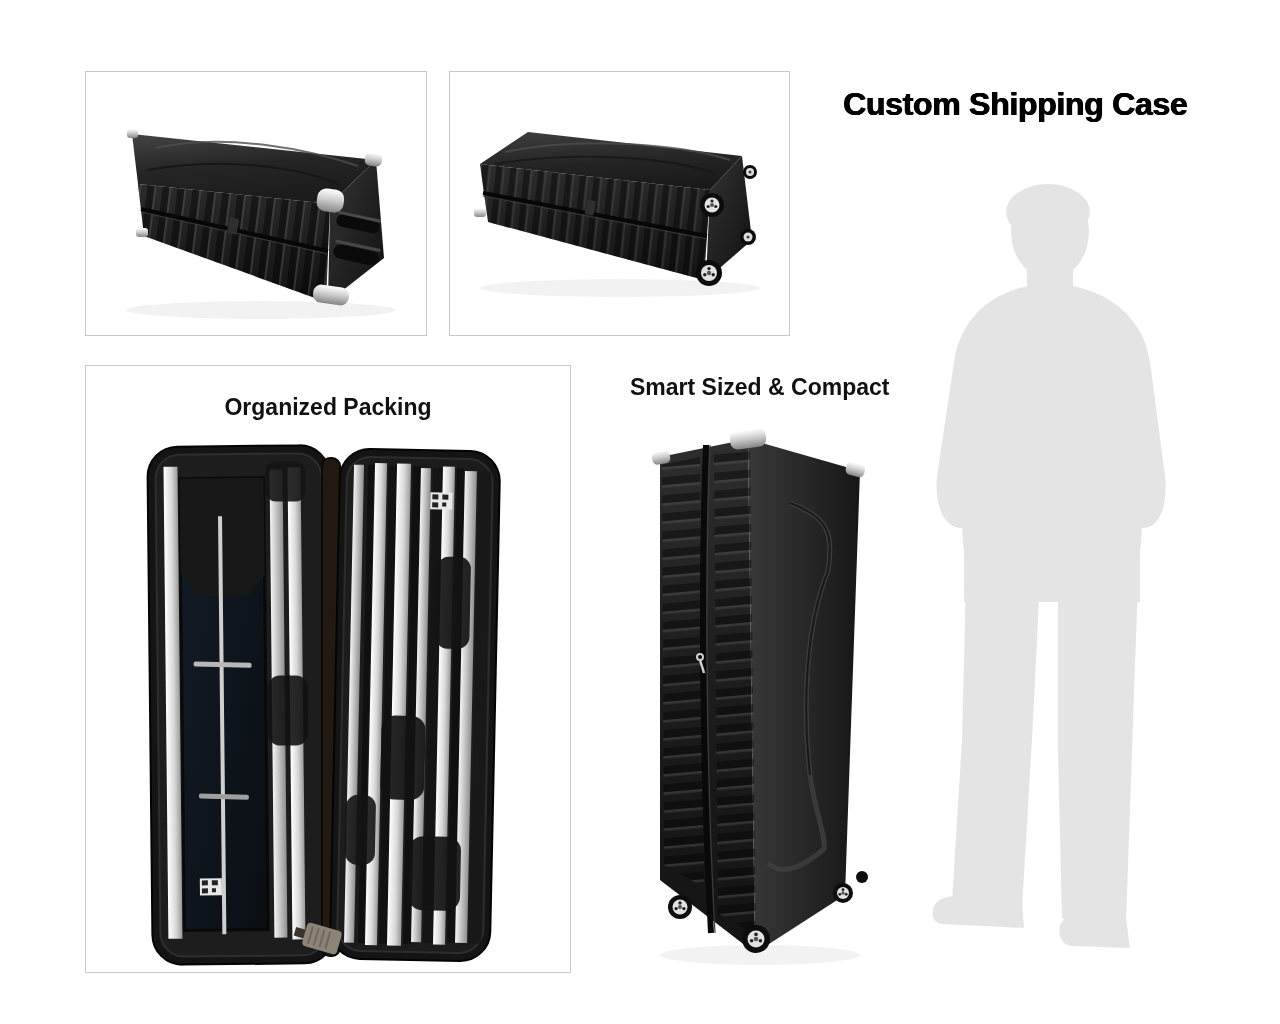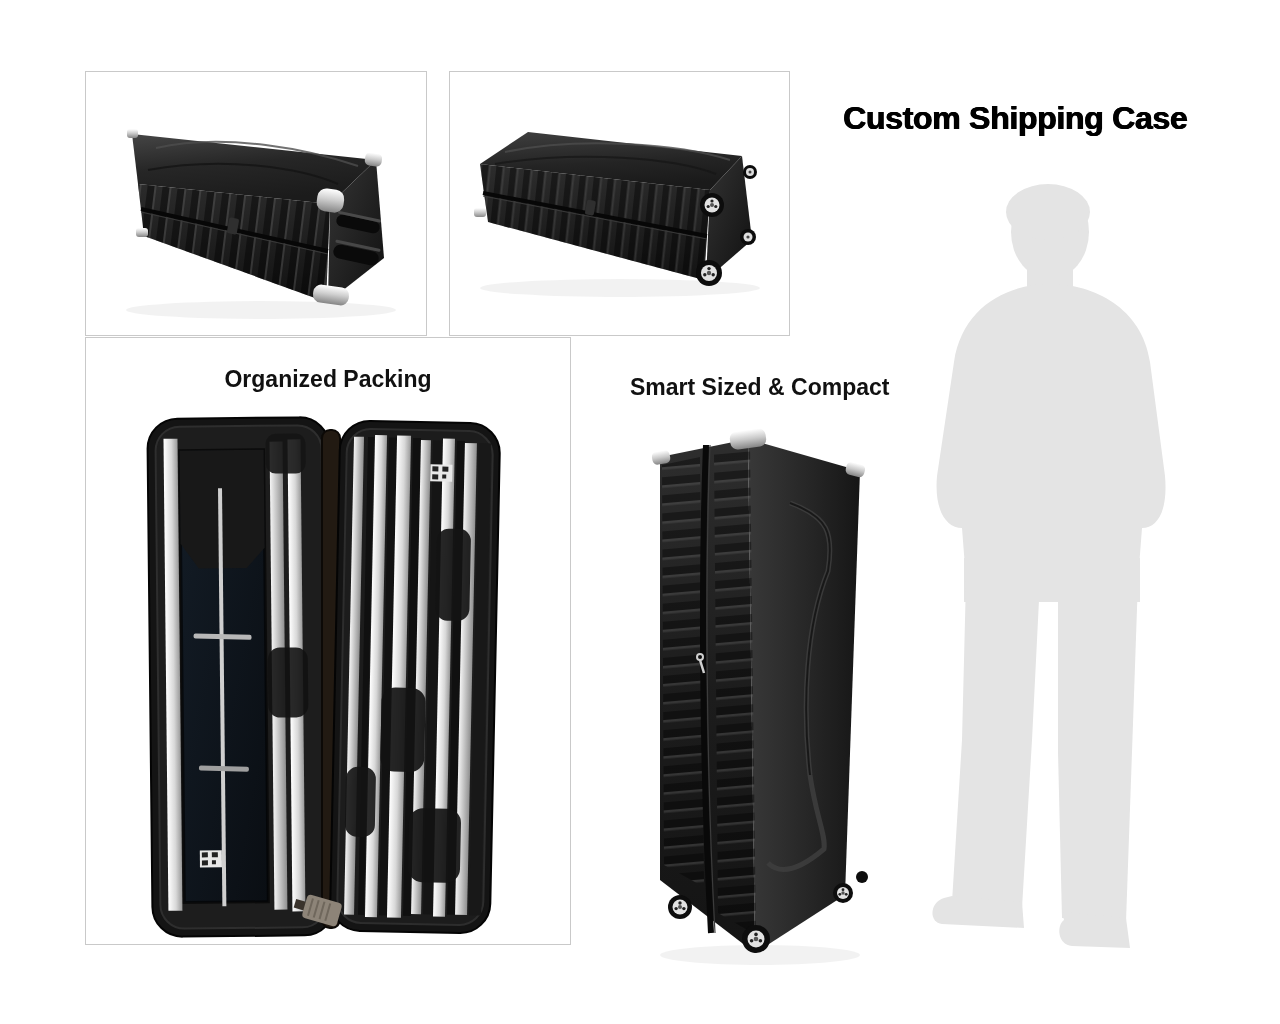--- a/index.html
+++ b/index.html
@@ -11,24 +11,24 @@
     font-family:"Liberation Sans", sans-serif;
   }
   .photo-frame{
     position:absolute;
     background:#ffffff;
     border:1px solid #c9c9c9;
     box-sizing:border-box;
   }
   #frame-top-left{left:85px;top:71px;width:342px;height:265px;}
   #frame-top-center{left:449px;top:71px;width:341px;height:265px;}
-  #frame-packing{left:85px;top:337px;width:486px;height:608px;}
+  #frame-packing{left:85px;top:365px;width:486px;height:608px;}
   .main-title{
     position:absolute;
-    left:843px;top:100px;
+    left:843px;top:86px;
     font-size:32px;
     font-weight:700;
     letter-spacing:-0.3px;
     color:#000;
     text-shadow:0.7px 0 0 currentColor, -0.3px 0 0 currentColor;
     white-space:nowrap;
   }
   .section-label{
     font-size:23px;
     font-weight:700;

